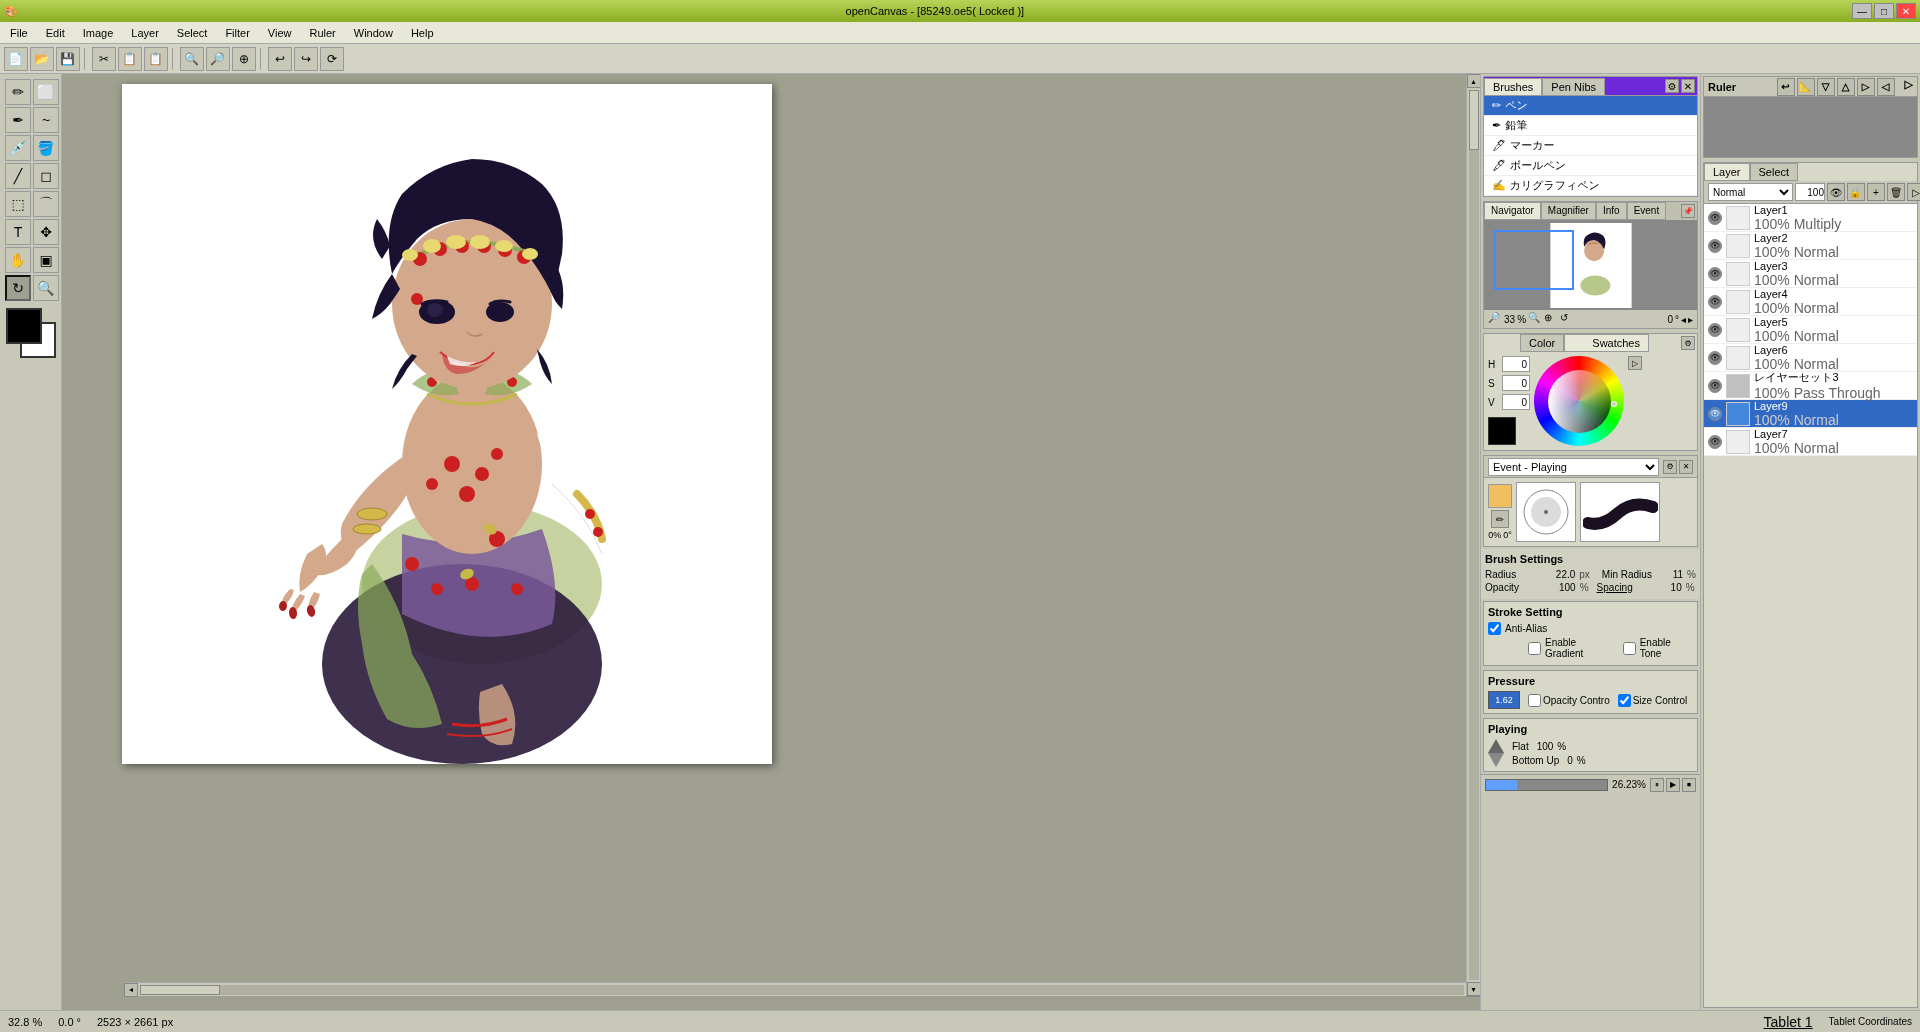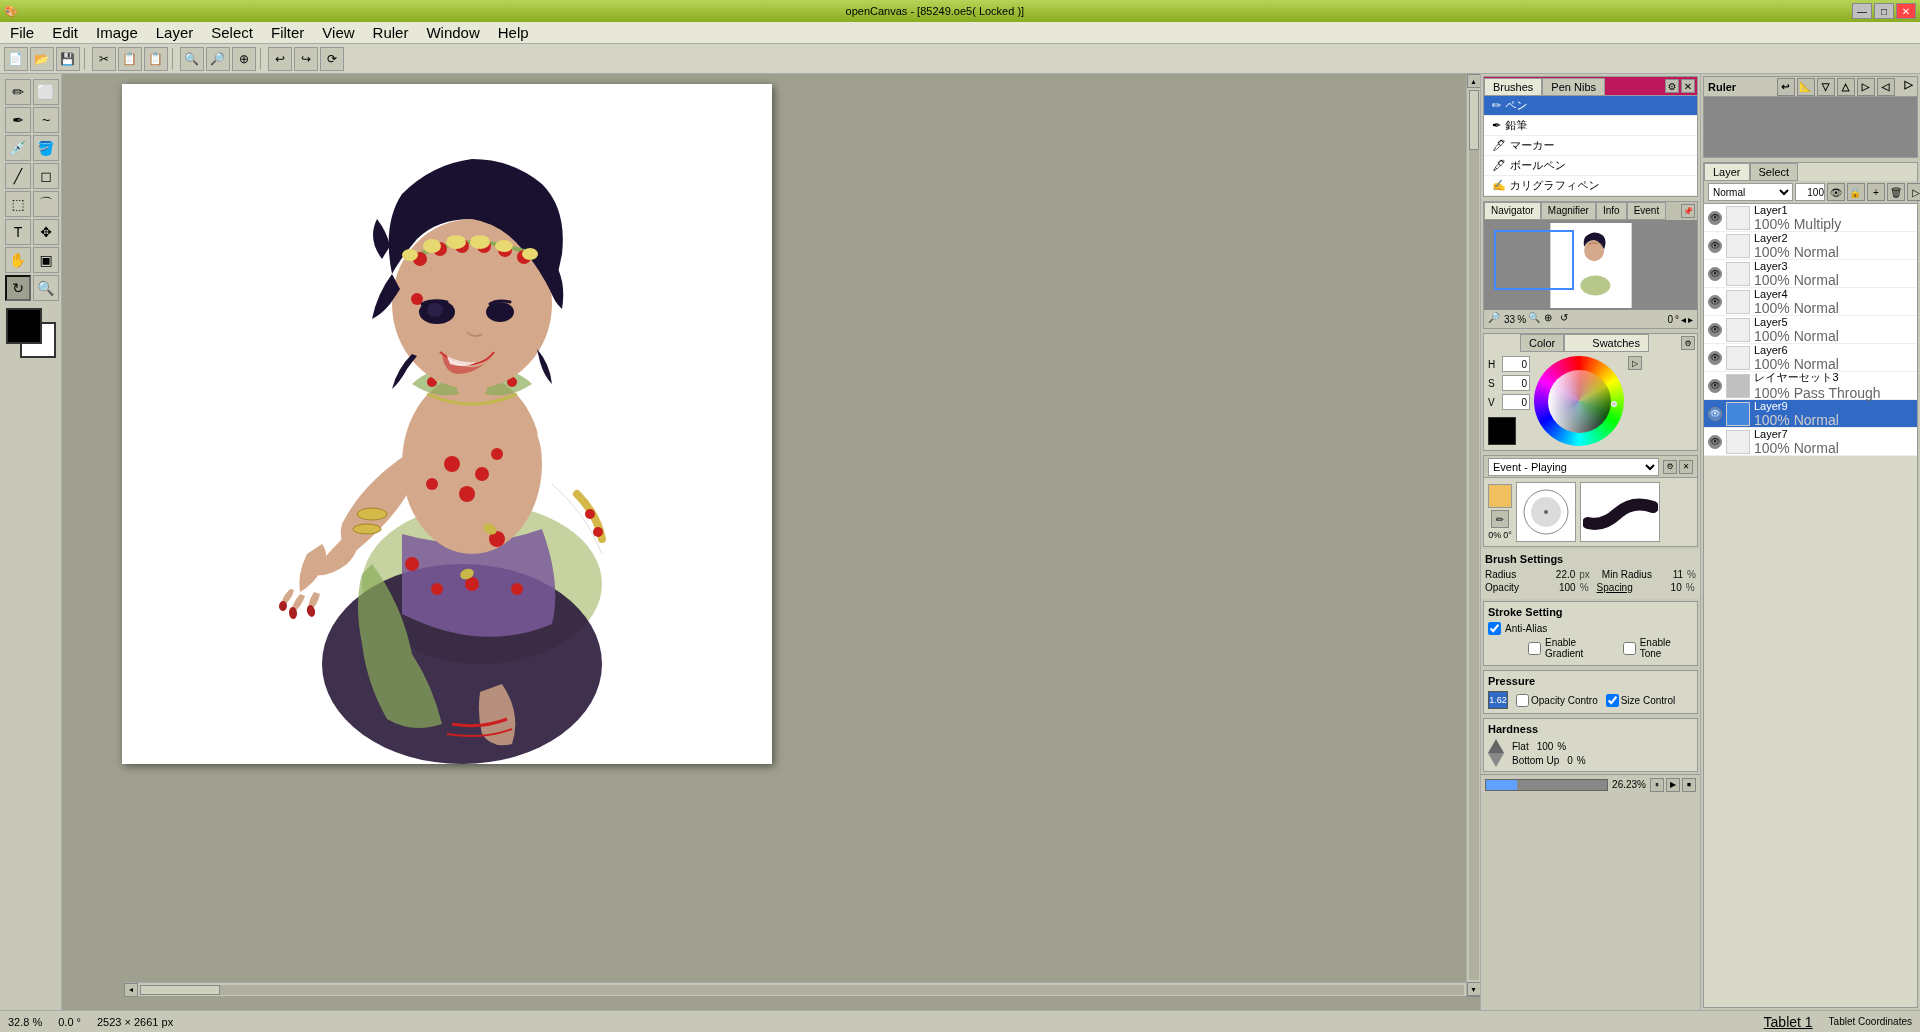--- a/index.html
+++ b/index.html
@@ -31,21 +31,21 @@
       background: #e8e8d8;
       display: flex;
       align-items: center;
       padding: 0 2px;
       border-bottom: 1px solid #aaa;
       gap: 2px;
     }
     .menu-item {
       padding: 2px 8px;
       cursor: pointer;
-      font-size: 15px;
+      font-size: 11px;
     }
 
     
     #toolbar {
       height: 30px;
       background: #d4d4c4;
       display: flex;
       align-items: center;
       padding: 0 4px;
       border-bottom: 1px solid #aaa;
@@ -271,21 +271,21 @@
       padding: 4px;
       font-size: 11px;
     }
     .stroke-title { font-weight: bold; margin-bottom: 4px; }
     .checkbox-row { display: flex; align-items: center; gap: 4px; font-size: 10px; margin-bottom: 2px; }
 
     
     .pressure-area { padding: 4px; font-size: 11px; }
     .pressure-controls { display: flex; align-items: center; gap: 8px; }
     .pressure-btn {
-      width: 20px; height: 18px;
+      width: 32px; height: 18px;
       background: #316ac5; color: white;
       border: 1px solid #555; font-size: 9px;
       display: flex; align-items: center; justify-content: center;
     }
     .pressure-checkbox { display: flex; align-items: center; gap: 2px; font-size: 10px; }
 
     
     .hardness-area { padding: 4px; font-size: 11px; }
     .hardness-row { display: flex; align-items: center; gap: 4px; font-size: 10px; }
 
@@ -593,21 +593,21 @@
       <div style="flex:1; width:10px; background:#b0b0a0; margin:2px;">
         <div style="height:60px; width:10px; background:#d0d0c0; border:1px solid #888;"></div>
       </div>
       <div style="width:14px; height:14px; background:#c0c0b0; border:1px solid #888; display:flex; align-items:center; justify-content:center; font-size:8px; cursor:pointer;">▾</div>
     </div>
   </div>
 
   <div id="right-panels">
 
     <div class="panel">
-      <div style="display:flex; align-items:center; background:#be185d; border-bottom:1px solid #999;">
+      <div style="display:flex; align-items:center; background:#6d28d9; border-bottom:1px solid #999;">
         <div class="panel-tab active">Brushes</div>
         <div class="panel-tab">Pen Nibs</div>
         <div style="margin-left:auto; display:flex; gap:2px; padding:2px;">
           <div style="width:14px; height:14px; background:#c0c0b0; border:1px solid #888; cursor:pointer; display:flex; align-items:center; justify-content:center; font-size:10px;">⚙</div>
           <div style="width:14px; height:14px; background:#c0c0b0; border:1px solid #888; cursor:pointer; display:flex; align-items:center; justify-content:center; font-size:10px;">✕</div>
         </div>
       </div>
       <div class="brush-list">
         <div class="brush-item selected">
           <span style="margin-right:4px;">✏</span>
@@ -795,21 +795,21 @@
           <span>Opacity Contro</span>
         </div>
         <div class="pressure-checkbox">
           <input type="checkbox" checked="" style="">
           <span>Size Control</span>
         </div>
       </div>
     </div>
 
     <div class="hardness-area panel">
-      <div class="settings-title">Hardness</div>
+      <div class="settings-title">Playing</div>
       <div class="hardness-row">
         <div style="width:0; height:0; border-left:8px solid transparent; border-right:8px solid transparent; border-bottom:14px solid #666; margin-right:4px;"></div>
         <span>Flat</span>
         <span style="margin-left:4px;">100</span>
         <span>%</span>
       </div>
       <div class="hardness-row">
         <div style="width:0; height:0; border-left:8px solid transparent; border-right:8px solid transparent; border-top:14px solid #888; margin-right:4px;"></div>
         <span>Bottom Up</span>
         <span style="margin-left:4px;">0</span>

